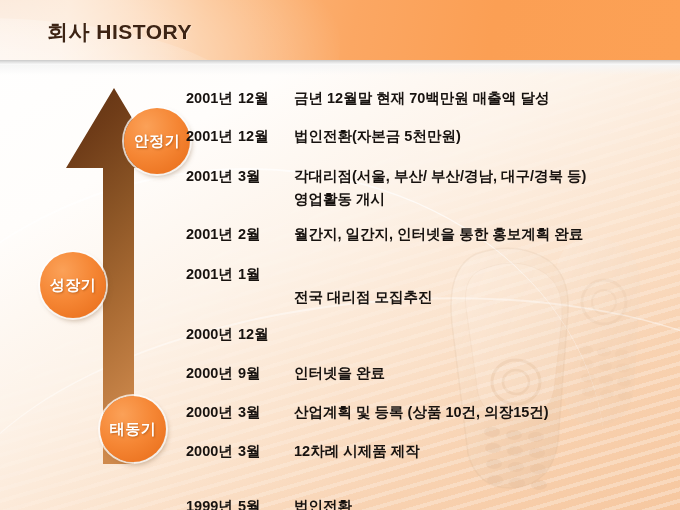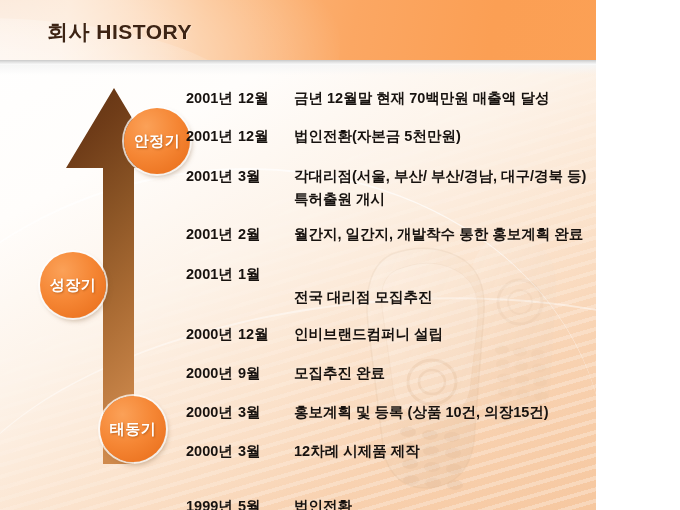--- a/index.html
+++ b/index.html
@@ -6,21 +6,21 @@
     margin: 0;
     padding: 0;
     background: #ffffff;
   }
   body {
     font-family: "Liberation Sans", "DejaVu Sans", sans-serif;
   }
 
   #slide {
     position: relative;
-    width: 596px;
+    width: 680px;
     height: 510px;
     overflow: hidden;
     background: #22c55e;
   }
 
   
   .bg-base {
     position: absolute;
     inset: 0;
     background:
@@ -335,65 +335,64 @@
 
     <div class="rowbox" style="margin-top:21px;">
       <div class="row">
         <span class="row-year">2001년</span>
         <span class="row-month">3월</span>
         <span class="row-desc">각대리점(서울, 부산/ 부산/경남, 대구/경북 등)</span>
       </div>
       <div class="row">
         <span class="row-year"></span>
         <span class="row-month"></span>
-        <span class="row-desc-sub">특허출원 개시</span>
+        <span class="row-desc-sub">영업활동 개시</span>
       </div>
     </div>
 
     <div class="rowbox" style="margin-top:16px;">
       <div class="row">
         <span class="row-year">2001년</span>
         <span class="row-month">2월</span>
-        <span class="row-desc">월간지, 일간지, 개발착수 통한 홍보계획 완료</span>
+        <span class="row-desc">월간지, 일간지, 인터넷을 통한 홍보계획 완료</span>
       </div>
     </div>
 
     <div class="rowbox" style="margin-top:21px;">
       <div class="row">
         <span class="row-year">2001년</span>
         <span class="row-month">1월</span>
       </div>
       <div class="row">
         <span class="row-year"></span>
         <span class="row-month"></span>
         <span class="row-desc-sub">전국 대리점 모집추진</span>
       </div>
     </div>
 
     <div class="rowbox" style="margin-top:18px;">
       <div class="row">
         <span class="row-year">2000년</span>
         <span class="row-month">12월</span>
-        <span class="row-desc">인비브랜드컴퍼니 설립</span>
       </div>
     </div>
 
     <div class="rowbox" style="margin-top:20px;">
       <div class="row">
         <span class="row-year">2000년</span>
         <span class="row-month">9월</span>
-        <span class="row-desc">모집추진 완료</span>
+        <span class="row-desc">인터넷을 완료</span>
       </div>
     </div>
 
     <div class="rowbox" style="margin-top:20px;">
       <div class="row">
         <span class="row-year">2000년</span>
         <span class="row-month">3월</span>
-        <span class="row-desc">홍보계획 및 등록 (상품 10건, 의장15건)</span>
+        <span class="row-desc">산업계획 및 등록 (상품 10건, 의장15건)</span>
       </div>
     </div>
 
     <div class="rowbox" style="margin-top:20px;">
       <div class="row">
         <span class="row-year">2000년</span>
         <span class="row-month">3월</span>
         <span class="row-desc">12차례 시제품 제작</span>
       </div>
     </div>

